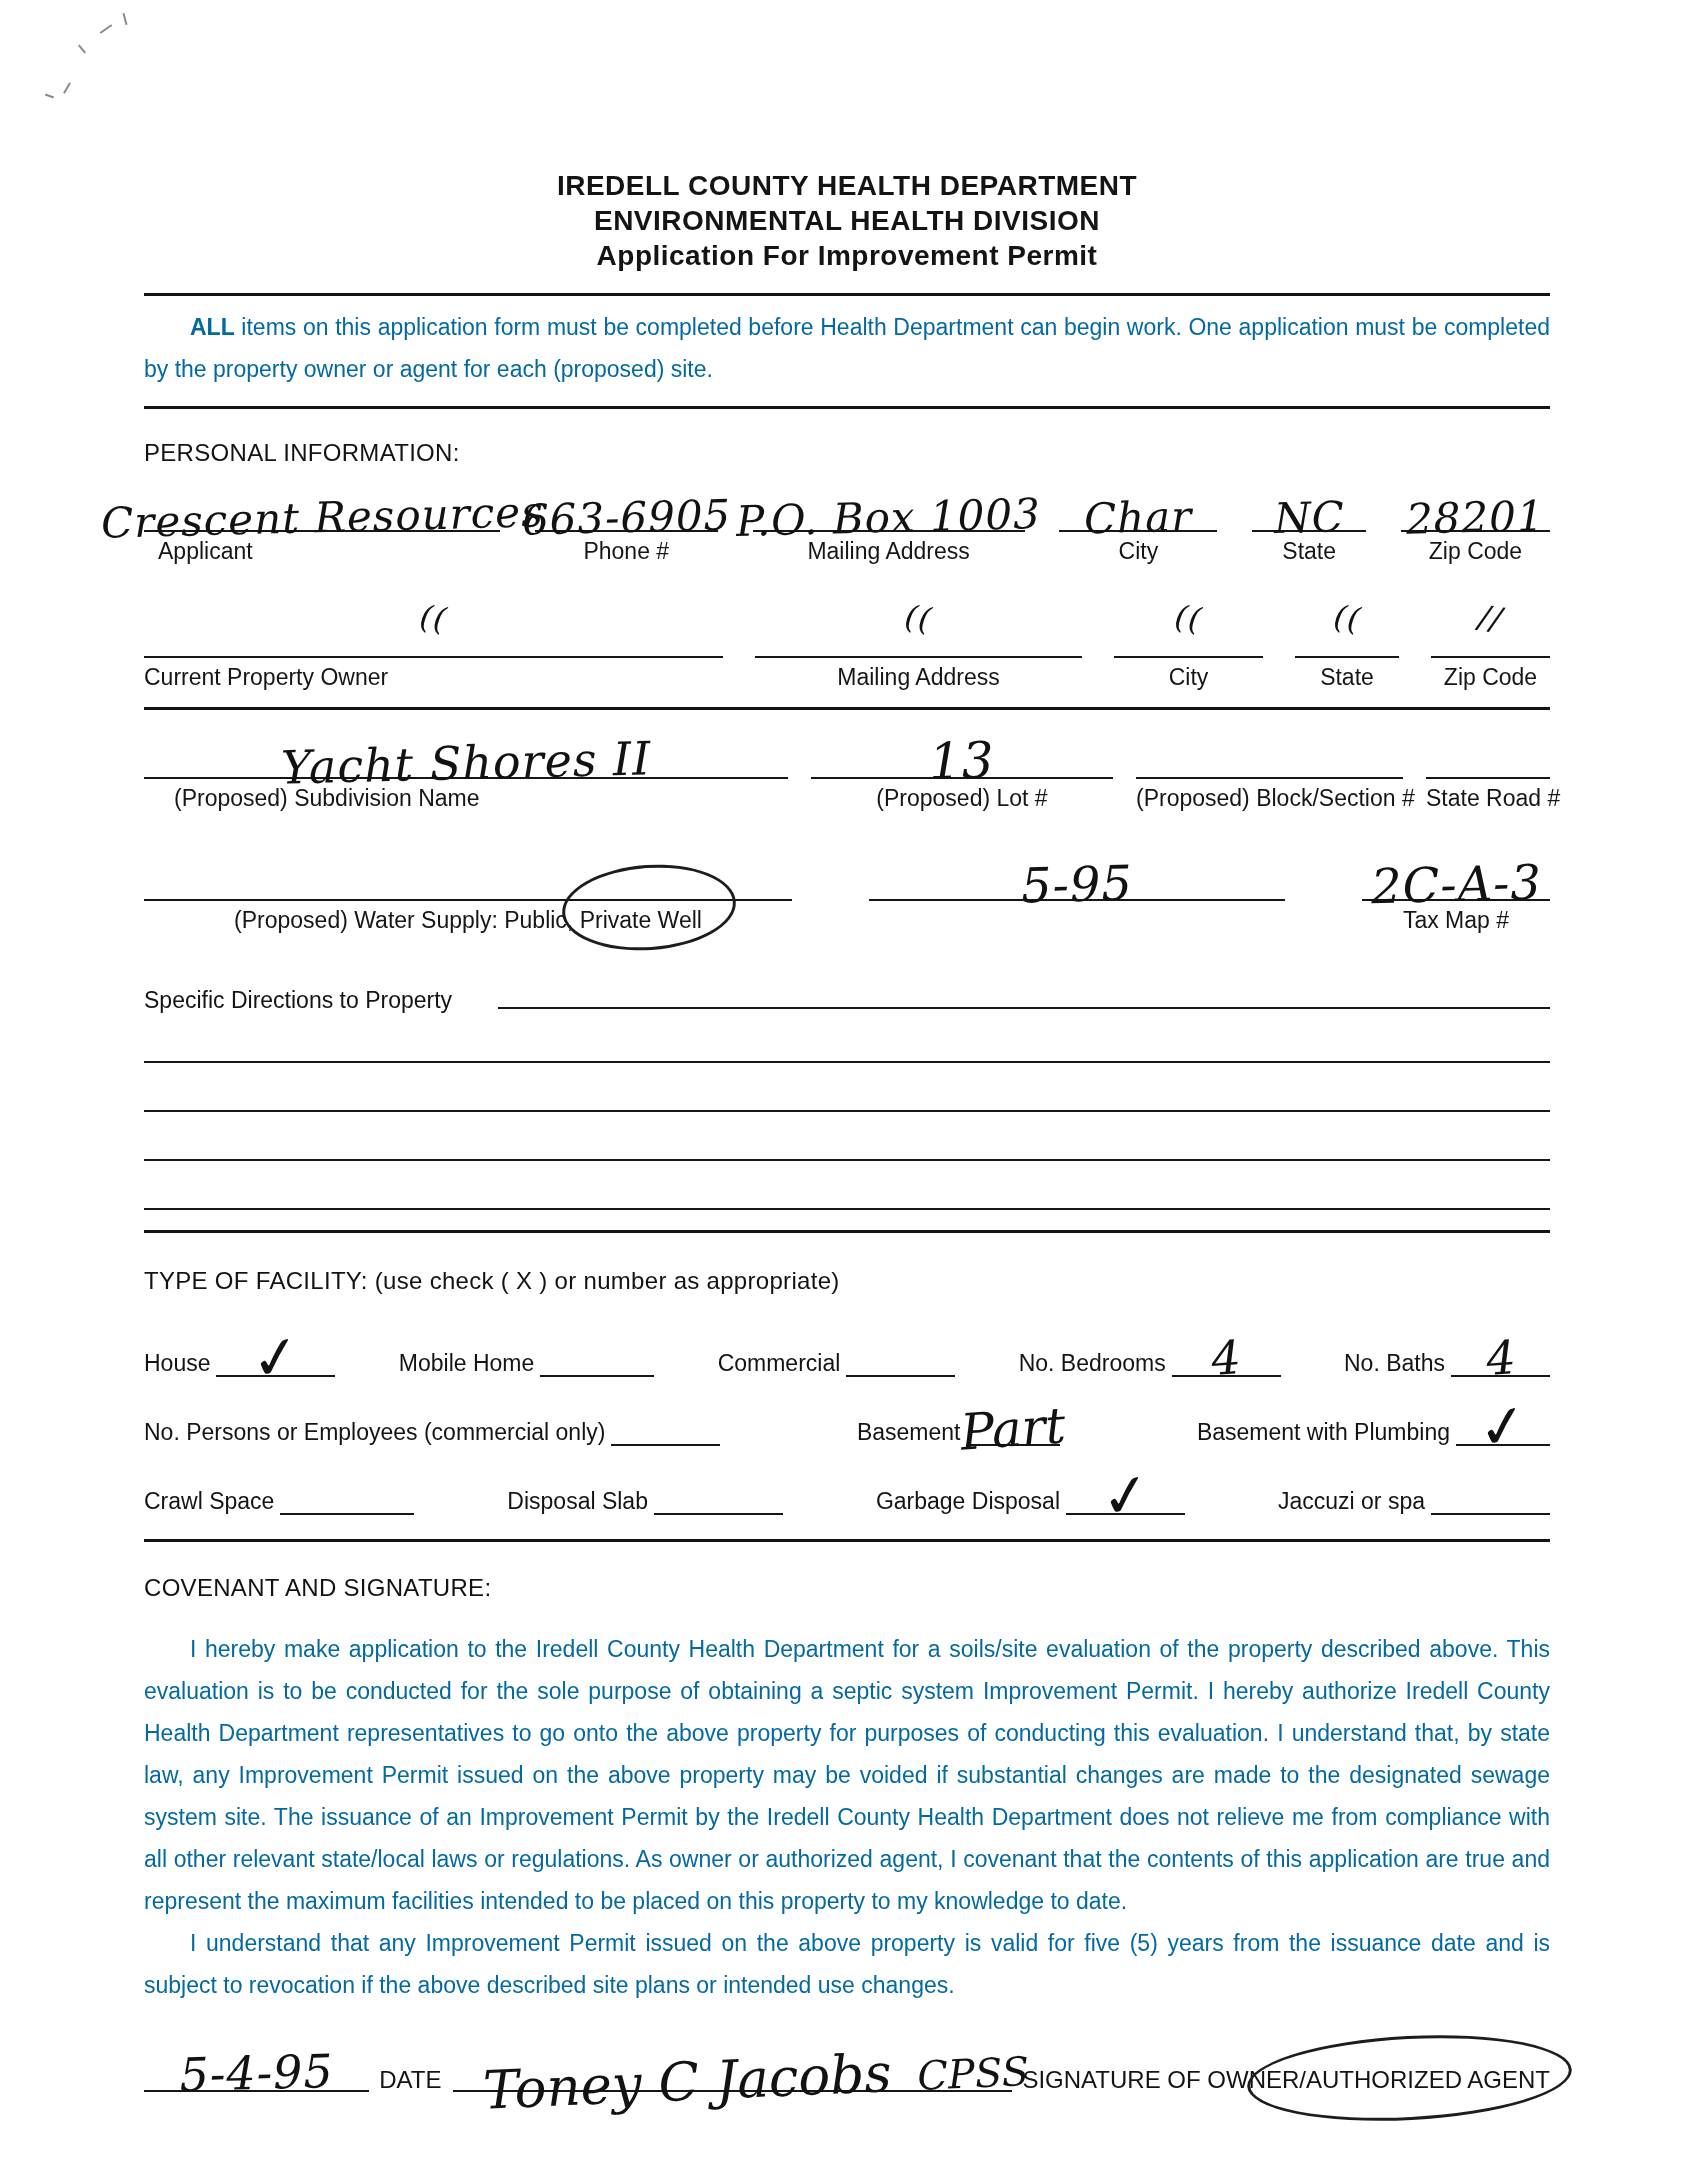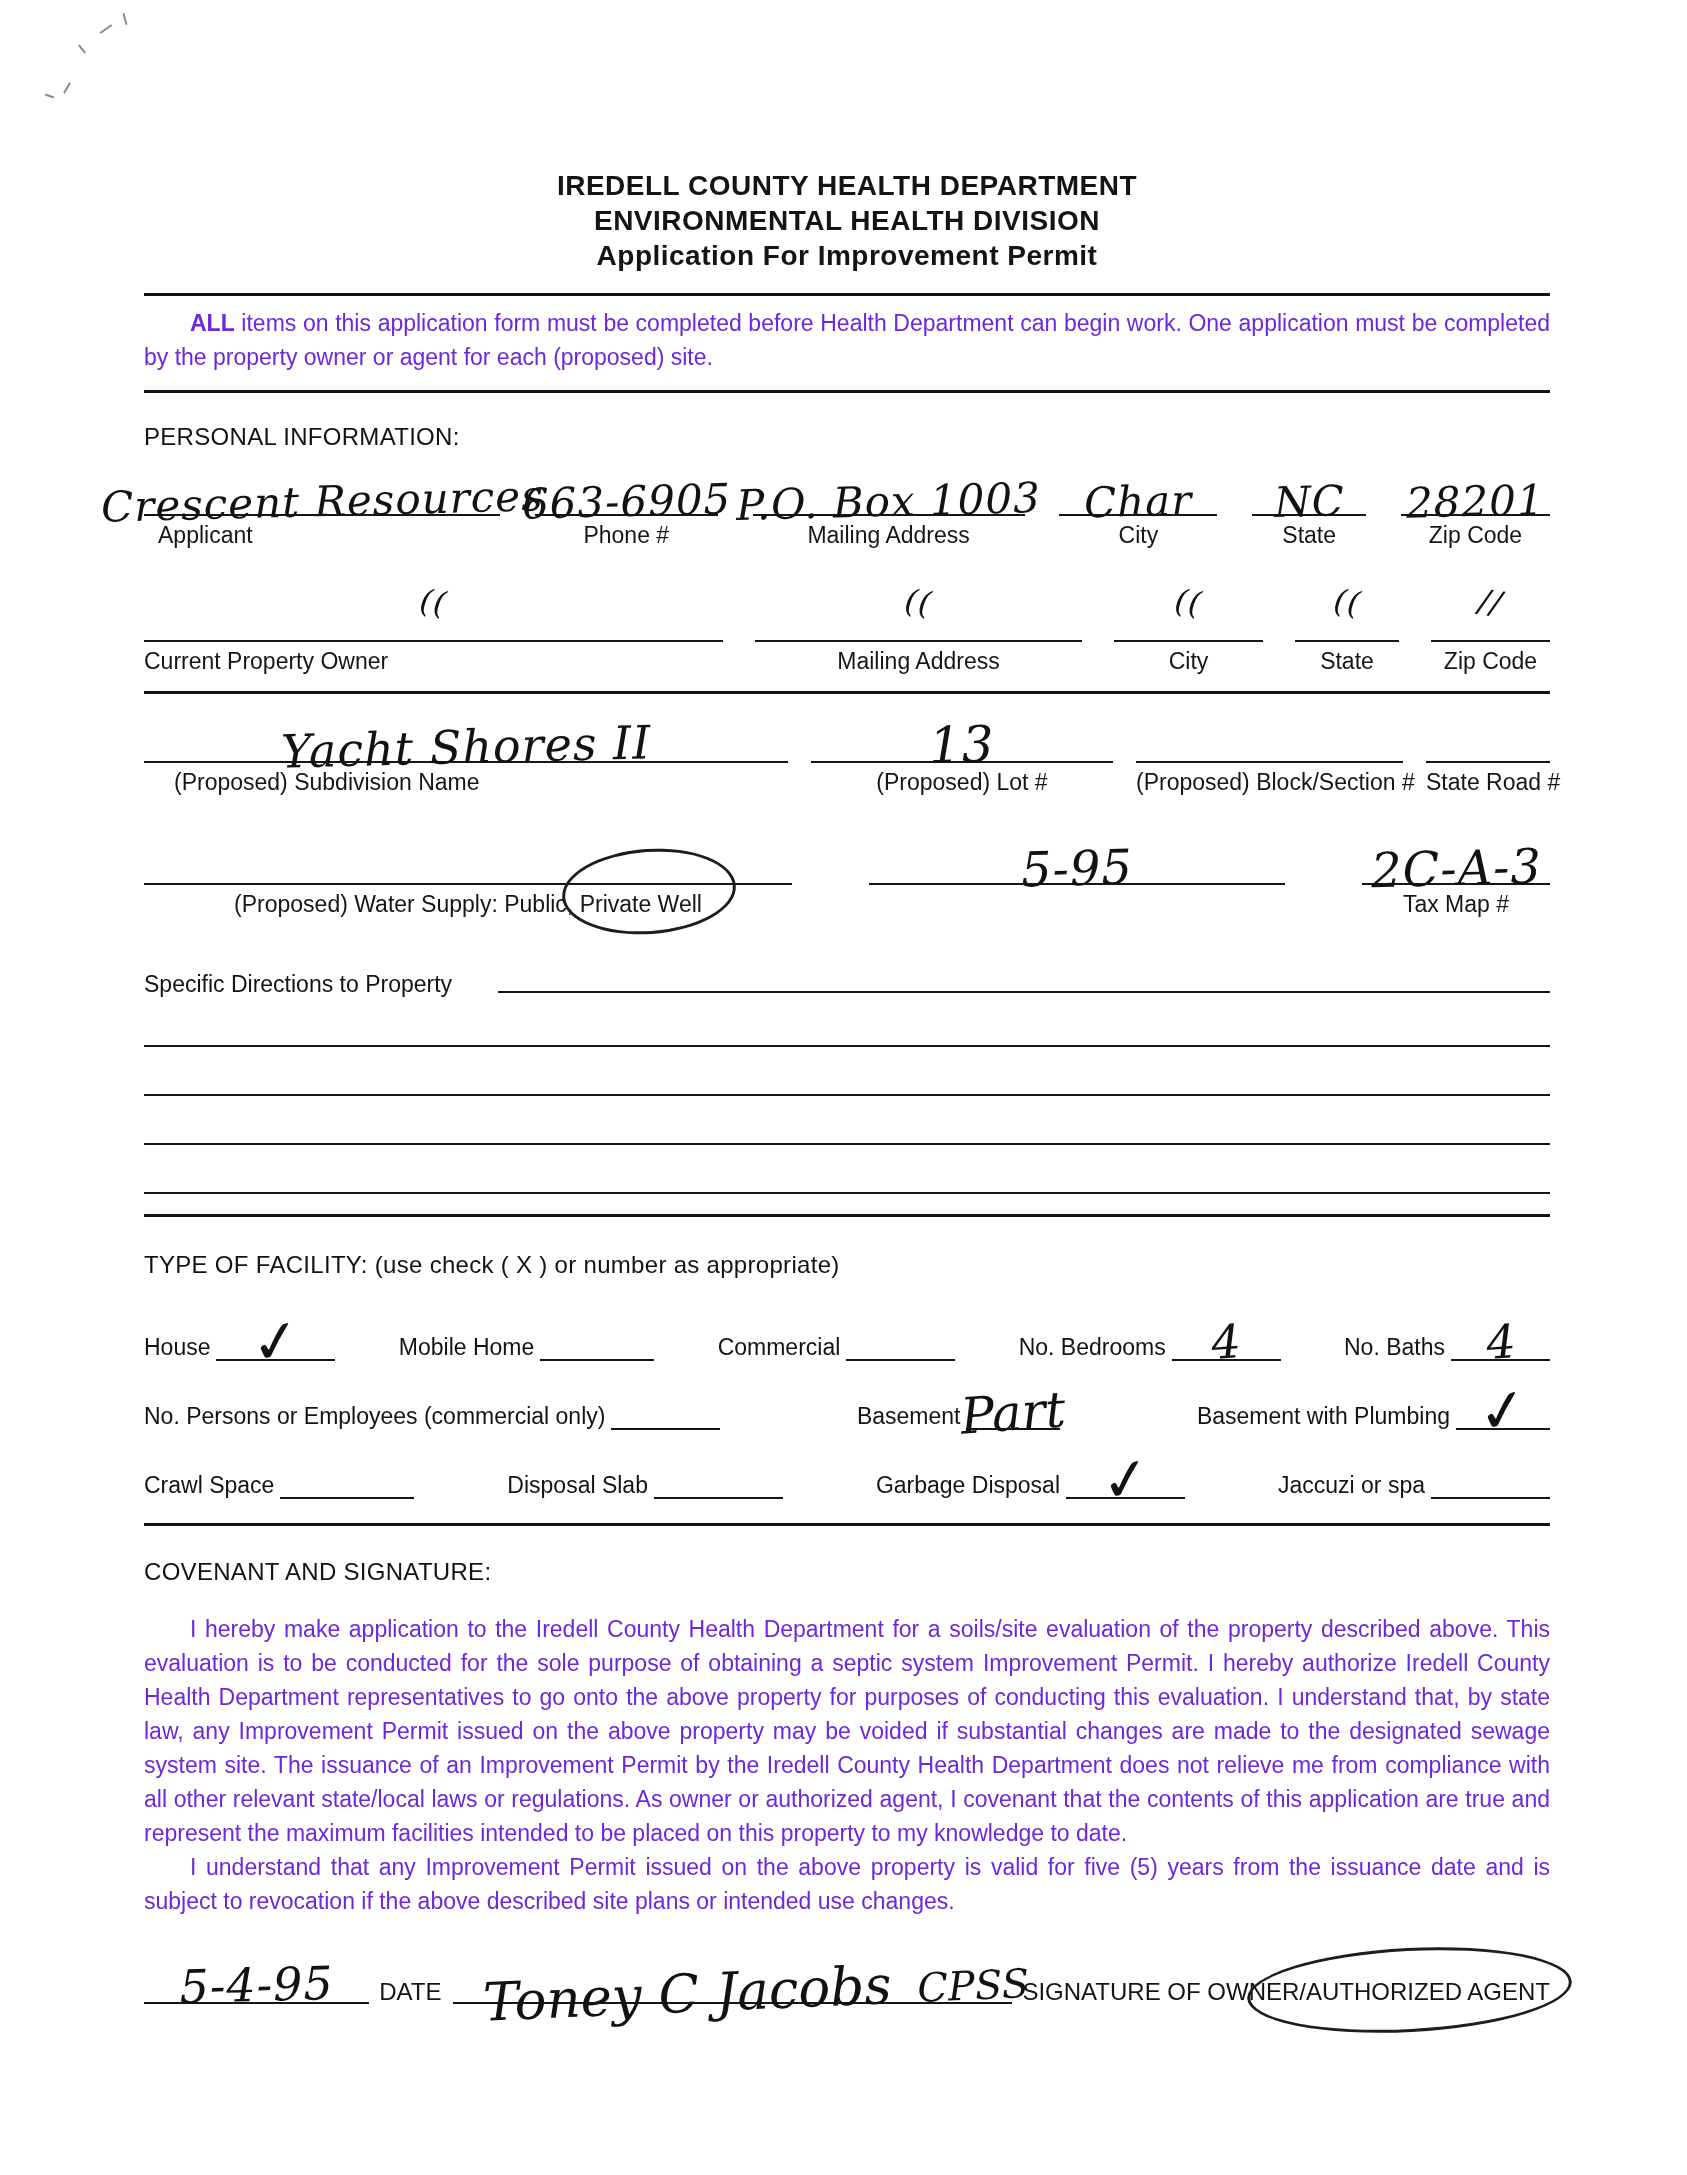--- a/index.html
+++ b/index.html
@@ -11,21 +11,21 @@
   .page { position:absolute; left:144px; top:168px; width:1406px; }
 
   
   .hdr { text-align:center; font-weight:bold; }
   .hdr div { font-size:28px; line-height:35px; letter-spacing:0.5px; }
 
   .rule  { border-top:3px solid #131313; }
   .rule2 { border-top:3px solid #131313; }
 
   
-  .para { font-size:23px; line-height:34px; text-align:justify; color:#6d28d9; }
+  .para { font-size:23px; line-height:42px; text-align:justify; color:#0369a1; }
   .indent { text-indent:46px; }
   .bold { font-weight:bold; }
 
   .sect-head { font-size:24px; letter-spacing:0.3px; color:#131313; }
 
   
   .row { display:flex; justify-content:space-between; align-items:flex-start; }
   .field { display:flex; flex-direction:column; }
   .fzone { display:flex; align-items:flex-end; justify-content:center; }
   .line { border-bottom:2px solid #161616; height:0; }

